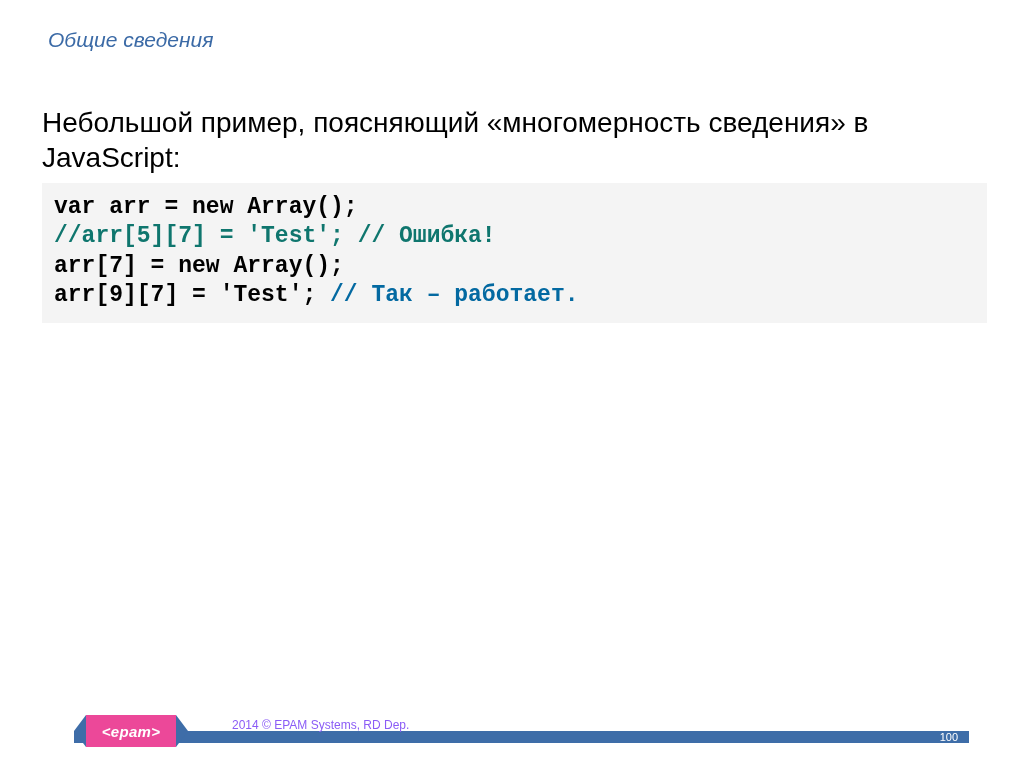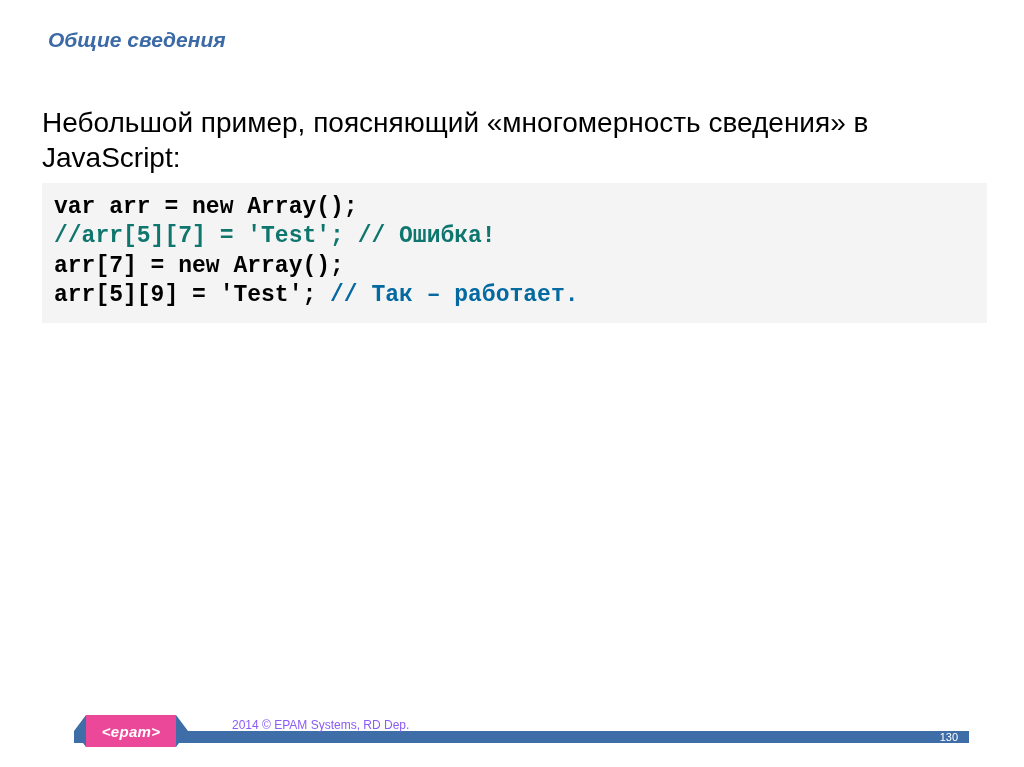--- a/index.html
+++ b/index.html
@@ -8,21 +8,21 @@
     position: relative;
     width: 1024px;
     height: 767px;
     background: #ffffff;
   }
   .heading {
     position: absolute;
     left: 48px;
     top: 28px;
     font-size: 21px;
-    font-weight: 700;
+    font-weight: 400;
     color: #3b6aa6;
     font-style: italic;
   }
   .lead {
     position: absolute;
     left: 42px;
     top: 105px;
     right: 40px;
     font-size: 28px;
     color: #000;
@@ -121,24 +121,24 @@
 
 <div class="slide">
 
   <div class="heading">Общие сведения</div>
 
   <div class="lead">Небольшой пример, поясняющий «многомерность сведения» в JavaScript:</div>
 
   <div class="code-block"><span>var arr = new Array();</span>
 <span class="code-red">//arr[5][7] = 'Test'; // Ошибка!</span>
 <span>arr[7] = new Array();</span>
-<span>arr[5][9] = 'Test'; </span><span class="code-cyan">// Так – работает.</span></div>
+<span>arr[9][7] = 'Test'; </span><span class="code-cyan">// Так – работает.</span></div>
 
   <div class="footer-bar">
     <div class="footer-long"></div>
     <div class="footer-logo-pre"></div>
     <div class="footer-logo">&lt;epam&gt;</div>
     <div class="footer-logo-flag"></div>
     <div class="footer-copy">2014 © EPAM Systems, RD Dep.</div>
-    <div class="footer-page">130</div>
+    <div class="footer-page">100</div>
   </div>
 
 </div>
 
 </body></html>

